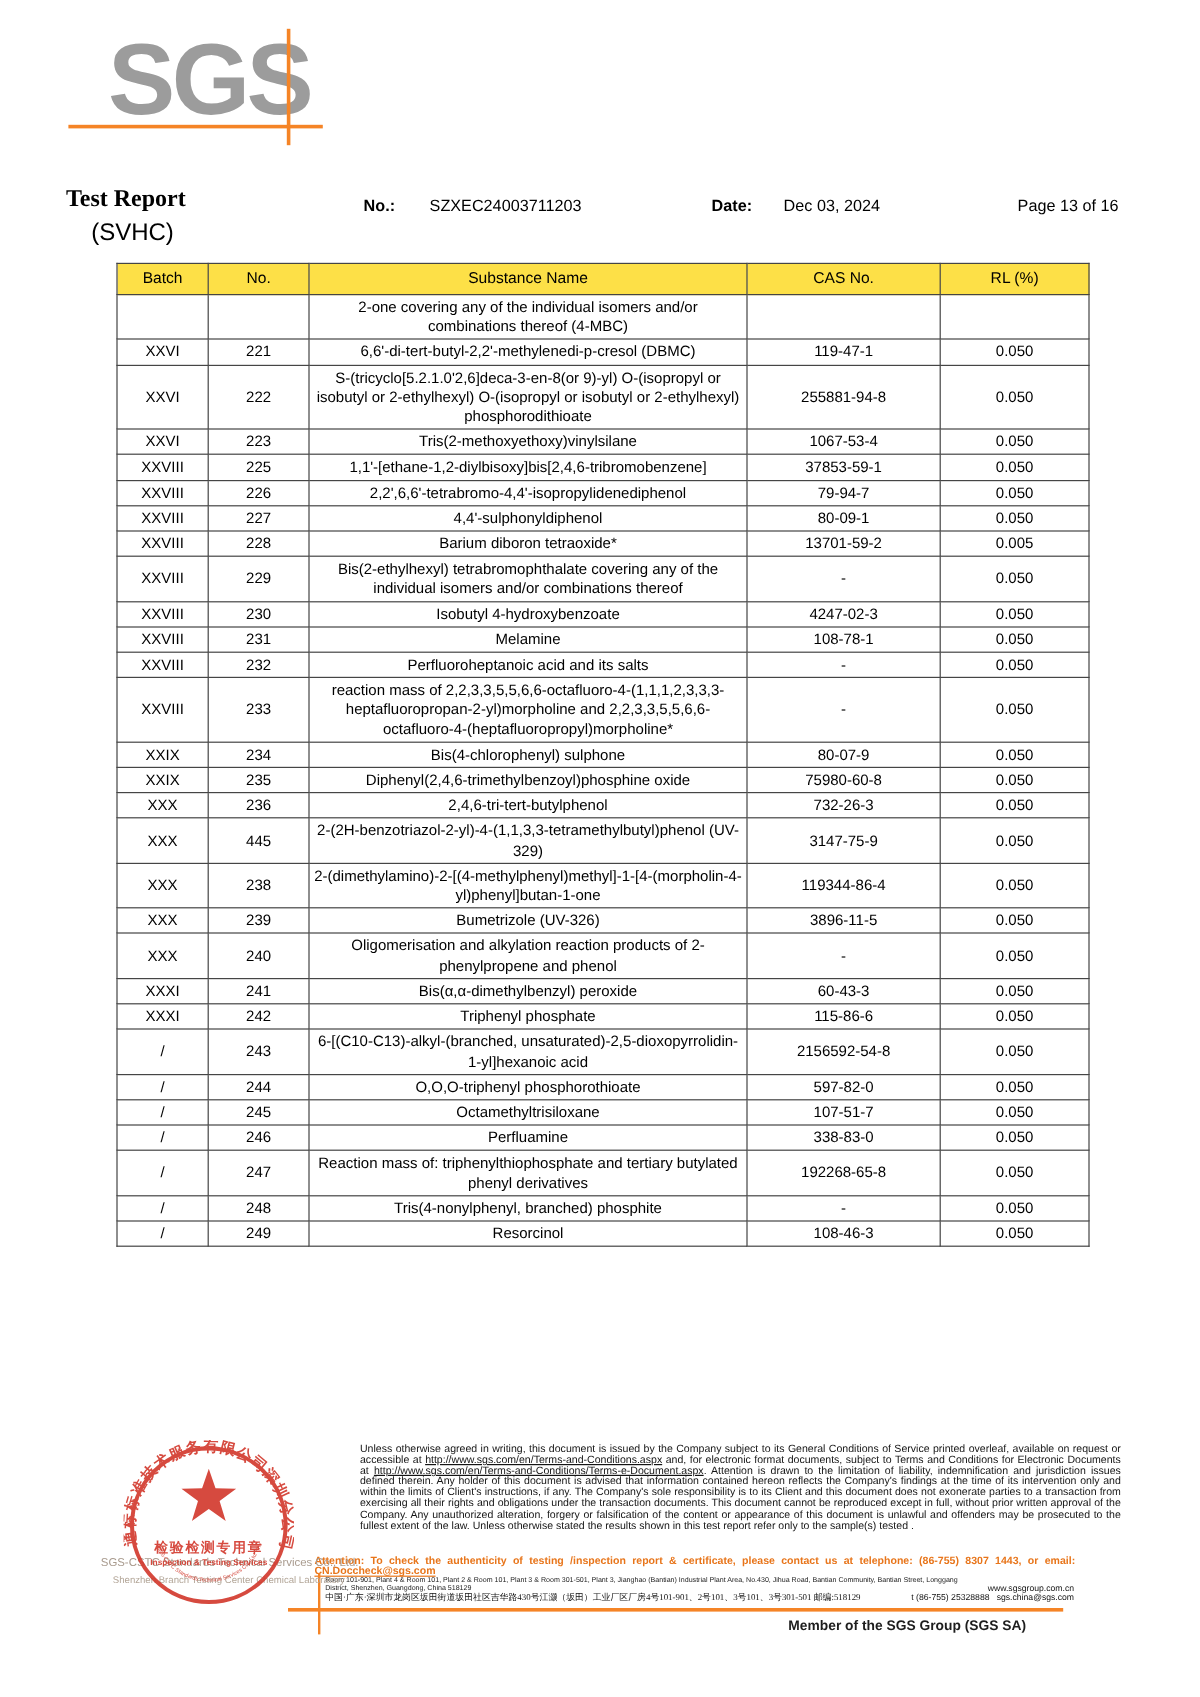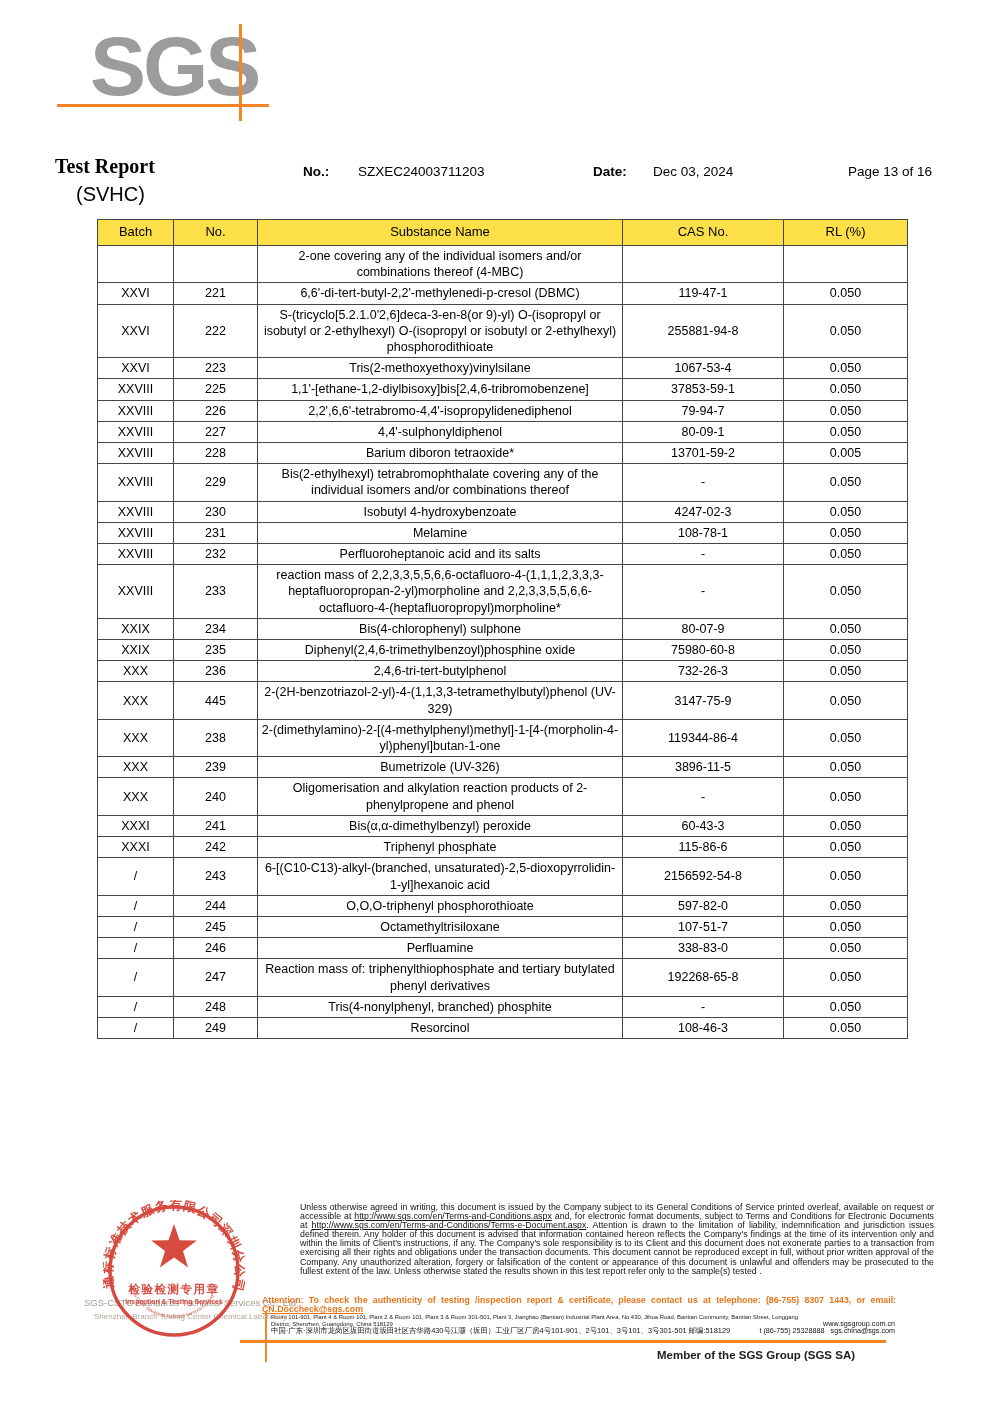--- a/index.html
+++ b/index.html
@@ -44,21 +44,21 @@
     font-size:8.8px; line-height:9.4px; font-weight:bold; color:#e8751a; text-align:justify; }
   .attention a { color:#e8751a; text-decoration:underline; }
 
   .company1 { position:absolute; left:84px; top:1297px; font-size:9.5px; color:#a89a8d; z-index:1; white-space:nowrap; }
   .company2 { position:absolute; left:94px; top:1312px; font-size:8px;  color:#b3a698; z-index:1; white-space:nowrap; }
 
   .addr-row1 { position:absolute; left:271px; top:1314px; width:624px; display:flex; align-items:flex-end; }
   .addr-en { flex:1; font-size:5.9px; line-height:7px; color:#222; }
   .addr-web { font-size:7.2px; margin-left:5px; white-space:nowrap; color:#111; }
   .addr-row2 { position:absolute; left:271px; top:1326px; width:624px; display:flex; align-items:flex-start; }
-  .addr-cn { flex:1; font-size:7.4px; line-height:9px; color:#111; }
+  .addr-cn { flex:1; font-size:7.4px; line-height:9px; color:#111;font-family:Liberation Serif, serif; }
   .addr-tel { font-size:7.2px; margin:0 6px; white-space:nowrap; color:#111; }
   .addr-mail { font-size:7.2px; white-space:nowrap; color:#111; }
 
   .divider-v { position:absolute; left:265px; top:1311px; width:2px; height:51px; background:#f58426; }
   .rule-h { position:absolute; left:240px; top:1340px; width:646px; height:2.5px; background:#f58426; }
   .member { position:absolute; left:560px; top:1349px; width:392px; text-align:center;
             font-size:11.5px; font-weight:bold; color:#1d1d1d; }
 
   .stamp { position:absolute; left:103px; top:1200px; width:142px; height:144px; z-index:2; opacity:.9; }
 </style>

